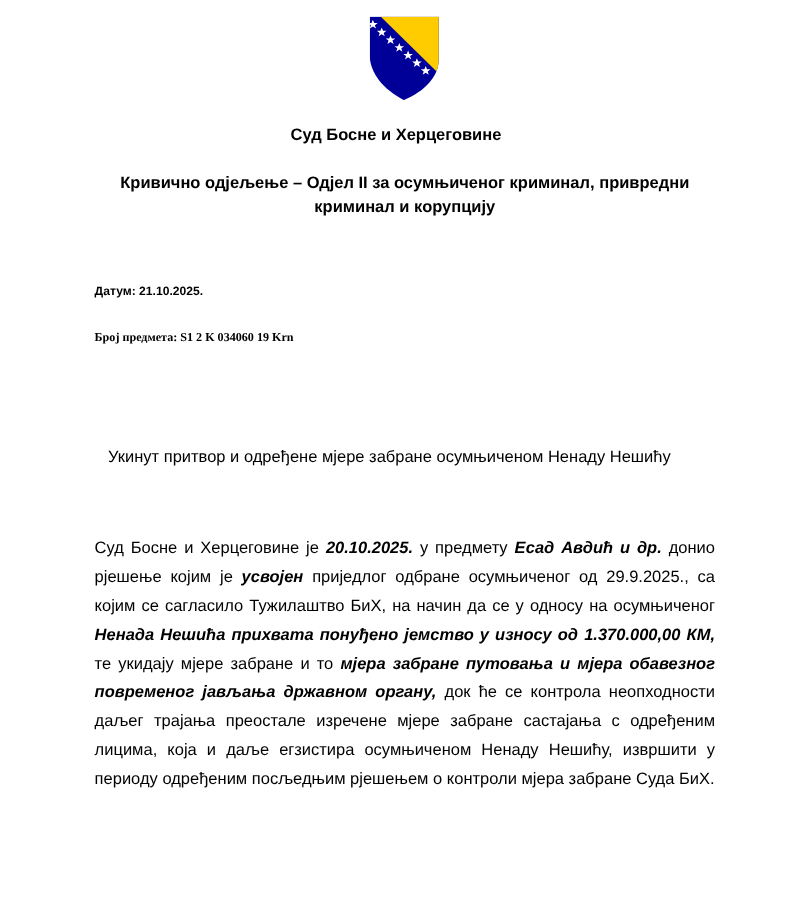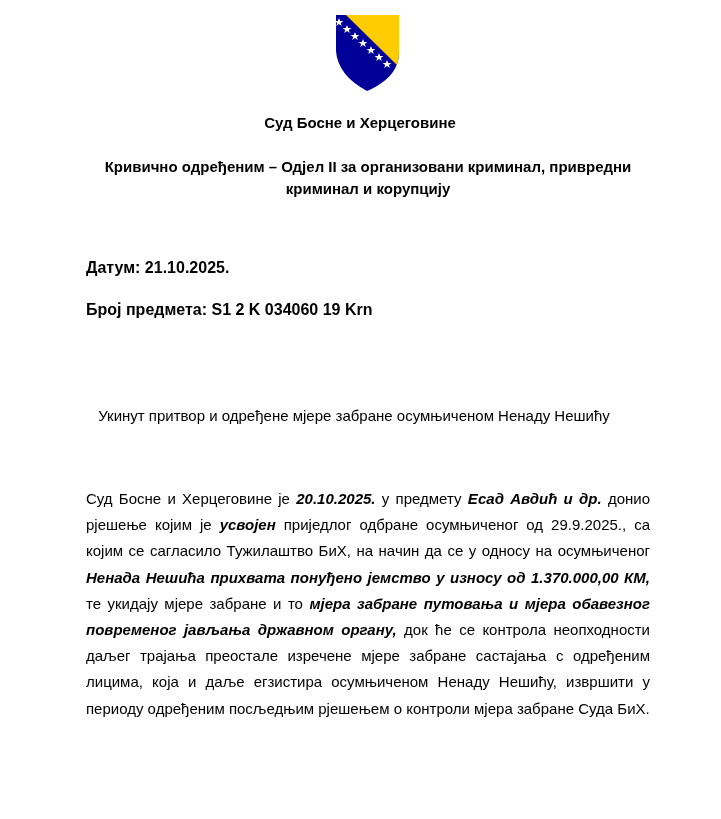--- a/index.html
+++ b/index.html
@@ -4,22 +4,22 @@
 <style>
   html, body { margin: 0; padding: 0; background: #ffffff; }
   body { width: 721px; height: 819px; overflow: hidden; position: relative;
          font-family: "Liberation Sans", sans-serif; color: #000; }
   .page { position: absolute; left: 0; top: 0; width: 721px; height: 819px; margin-top: 12px; }
   .coat { position: absolute; left: 336px; top: 3px; width: 63px; height: 76px; }
   .center { position: absolute; left: 60px; width: 600px; text-align: center; }
   .court { top: 102px; font-size: 15px; font-weight: bold; }
   .dept { top: 144px; left: 86px; width: 564px; font-size: 15px; font-weight: bold; line-height: 22px; }
   .kind { top: 205px; font-size: 15px; }
-  .meta { position: absolute; left: 86px; font-size: 16px; font-weight: bold; }
-  .m1 { top: 247px; } .m2 { top: 289px; } .m3 { top: 331px; }
+  .meta { position: absolute; left: 86px; font-size: 11px; font-weight: bold; }
+  .m1 { top: 247px; } .m2 { top: 289px; font-family: Liberation Serif, serif; } .m3 { top: 331px; }
   .headline { top: 394px; left: 72px; width: 564px; font-size: 15px; font-weight: normal; line-height: 20px; }
   .para { position: absolute; left: 86px; width: 564px; font-size: 15px; line-height: 26.2px;
           text-align: justify; margin: 0; }
   .p1 { top: 474px; }
   .p2 { top: 759px; }
   b { font-weight: bold; font-style: italic; }
 </style>
 </head>
 <body>
 
@@ -40,21 +40,21 @@
         <polygon points="19,17 20.2,20 23.4,20 20.8,21.9 21.8,25 19,23.1 16.2,25 17.2,21.9 14.6,20 17.8,20"></polygon>
         <polygon points="27,24 28.2,27 31.4,27 28.8,28.9 29.8,32 27,30.1 24.2,32 25.2,28.9 22.6,27 25.8,27"></polygon>
         <polygon points="35,31 36.2,34 39.4,34 36.8,35.9 37.8,39 35,37.1 32.2,39 33.2,35.9 30.6,34 33.8,34"></polygon>
         <polygon points="43,38 44.2,41 47.4,41 44.8,42.9 45.8,46 43,44.1 40.2,46 41.2,42.9 38.6,41 41.8,41"></polygon>
         <polygon points="51,45 52.2,48 55.4,48 52.8,49.9 53.8,53 51,51.1 48.2,53 49.2,49.9 46.6,48 49.8,48"></polygon>
       </g>
     </g>
   </svg>
 
   <div class="center court">Суд Босне и Херцеговине</div>
-  <div class="center dept">Кривично одређеним – Одјел II за организовани криминал, привредни криминал и корупцију</div>
+  <div class="center dept">Кривично одјељење – Одјел II за осумњиченог криминал, привредни криминал и корупцију</div>
 
   <div class="meta m1">
     <span>Датум:</span>
     <span>21.10.2025.</span>
   </div>
   <div class="meta m2">
     <span>Број предмета:</span>
     <span>S1 2 K 034060 19 Krn</span>
   </div>
 

